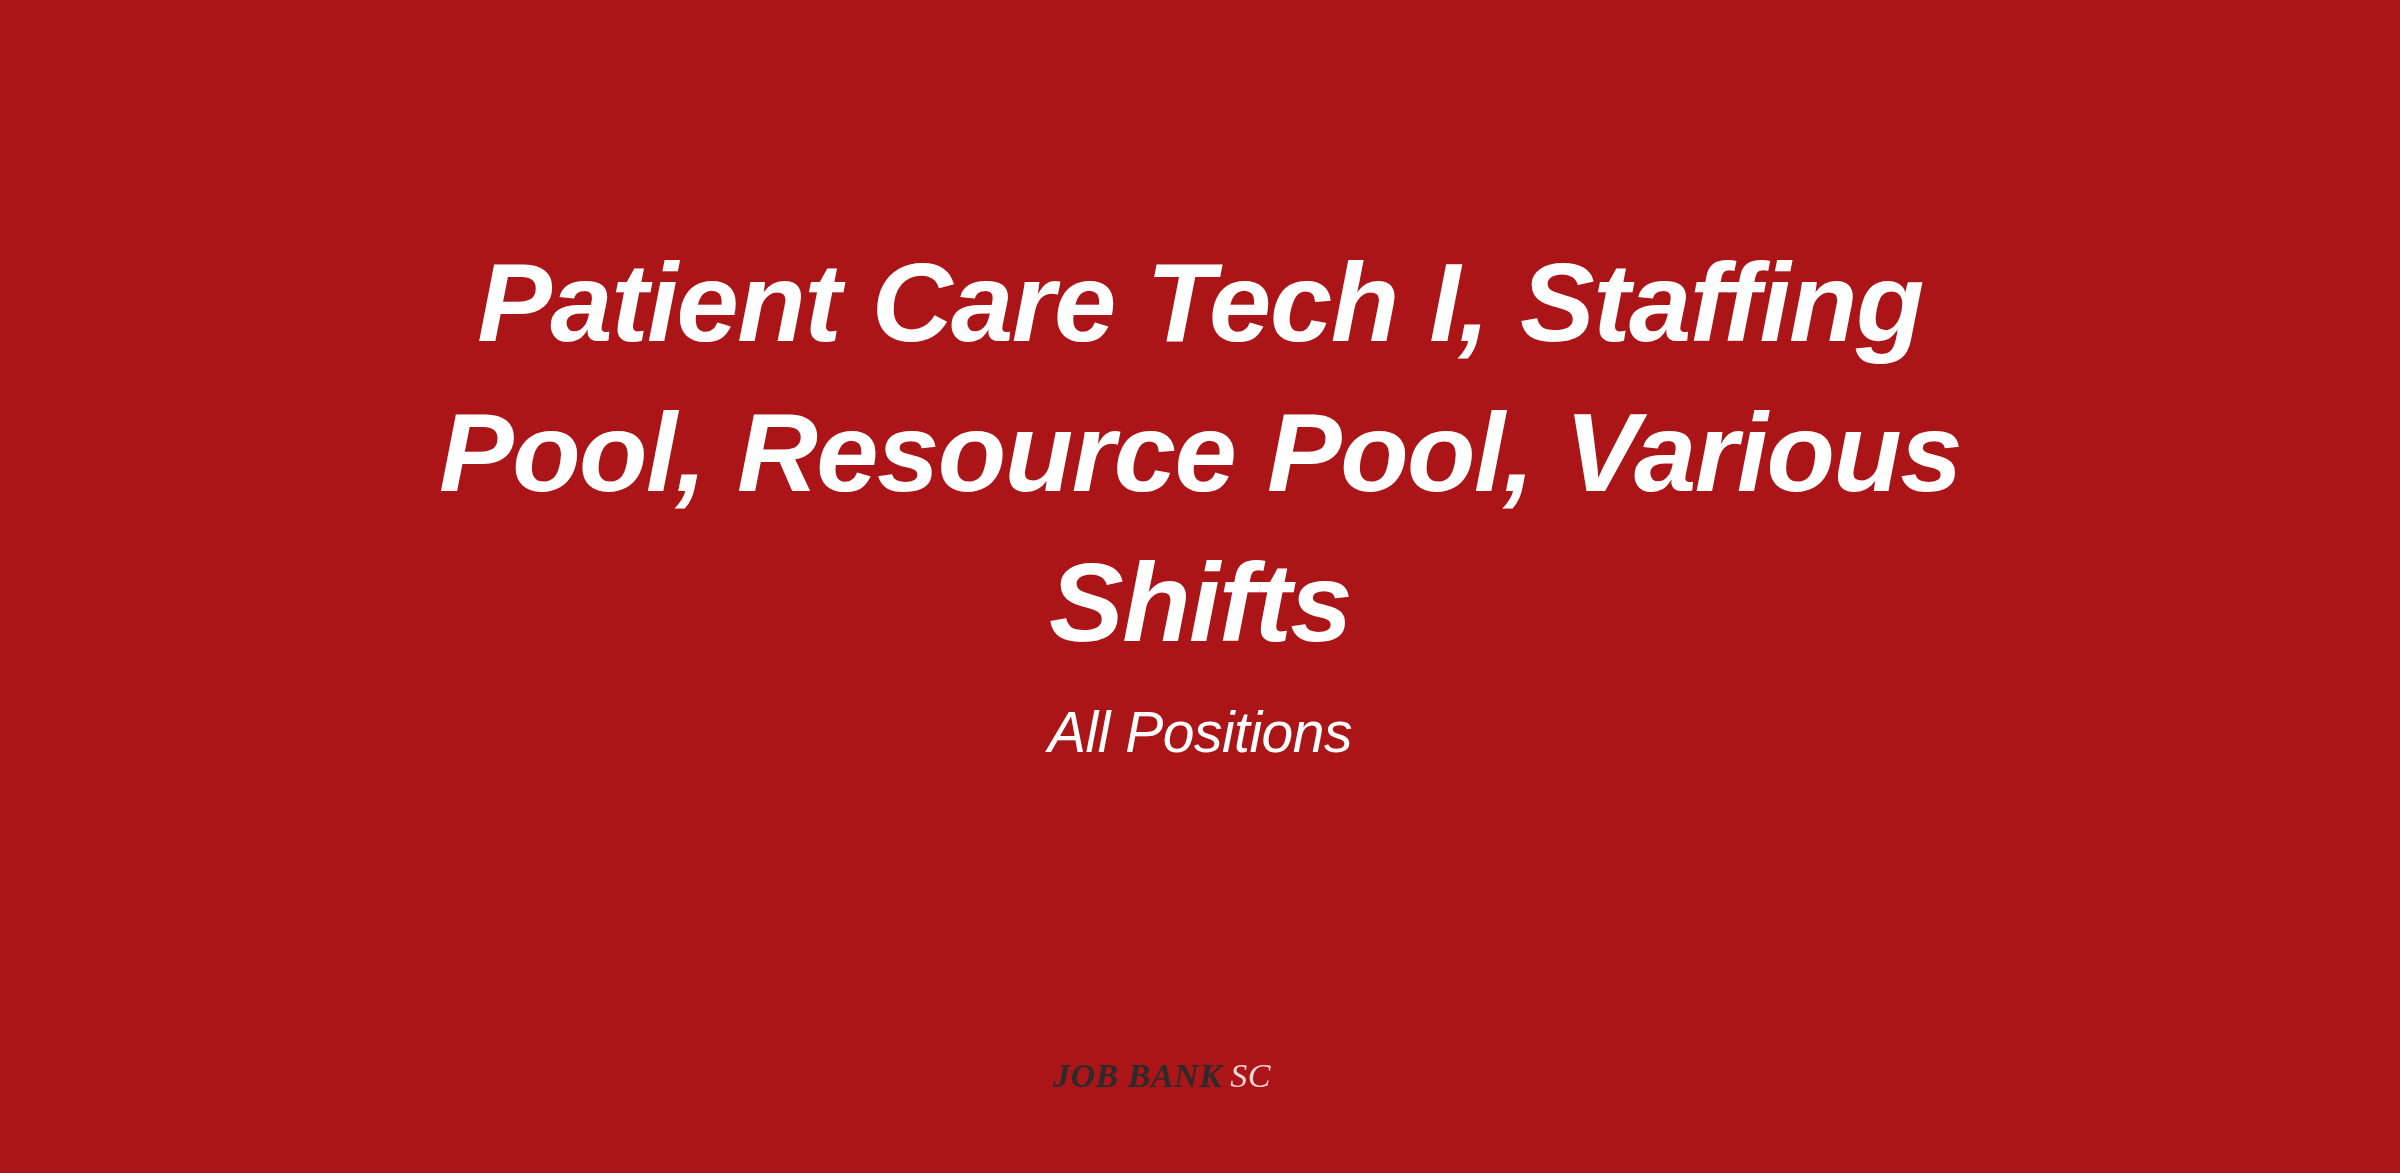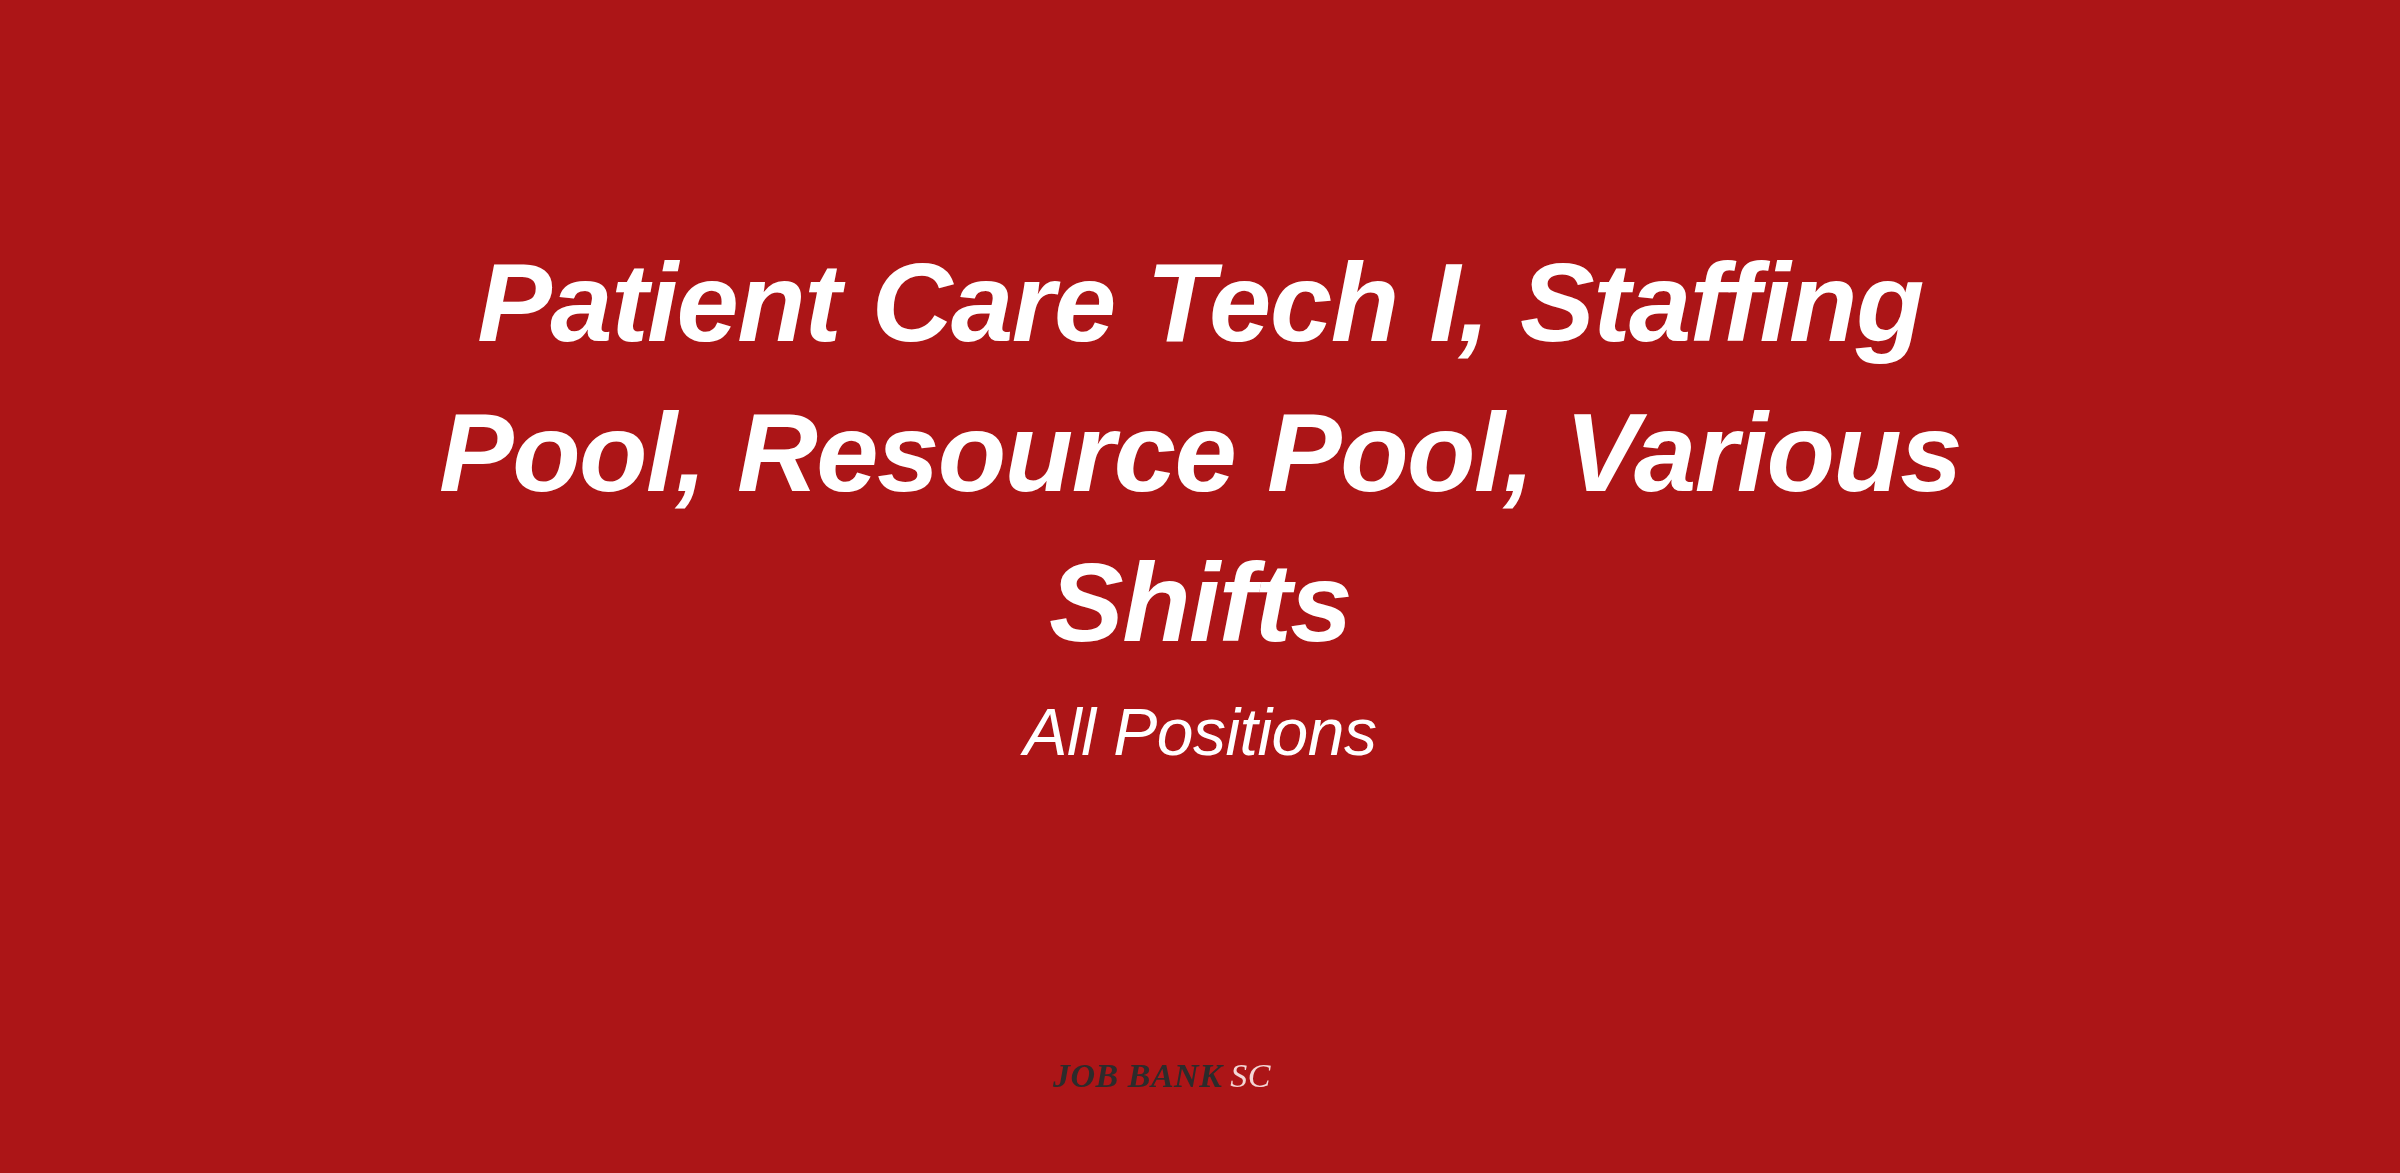--- a/index.html
+++ b/index.html
@@ -49,21 +49,21 @@
     letter-spacing: -1.5px;
     text-align: center;
     word-spacing: 2px;
   }
 
   .subtitle {
     margin: 0;
     padding: 18px 330px 0 330px;
     color: #ffffff;
     font-family: "Liberation Sans", sans-serif;
-    font-size: 66px;
+    font-size: 57px;
     font-weight: 400;
     line-height: 72px;
     letter-spacing: -0.5px;
     text-align: center;
   }
 
   
   .brand {
     position: absolute;
     left: 0;

